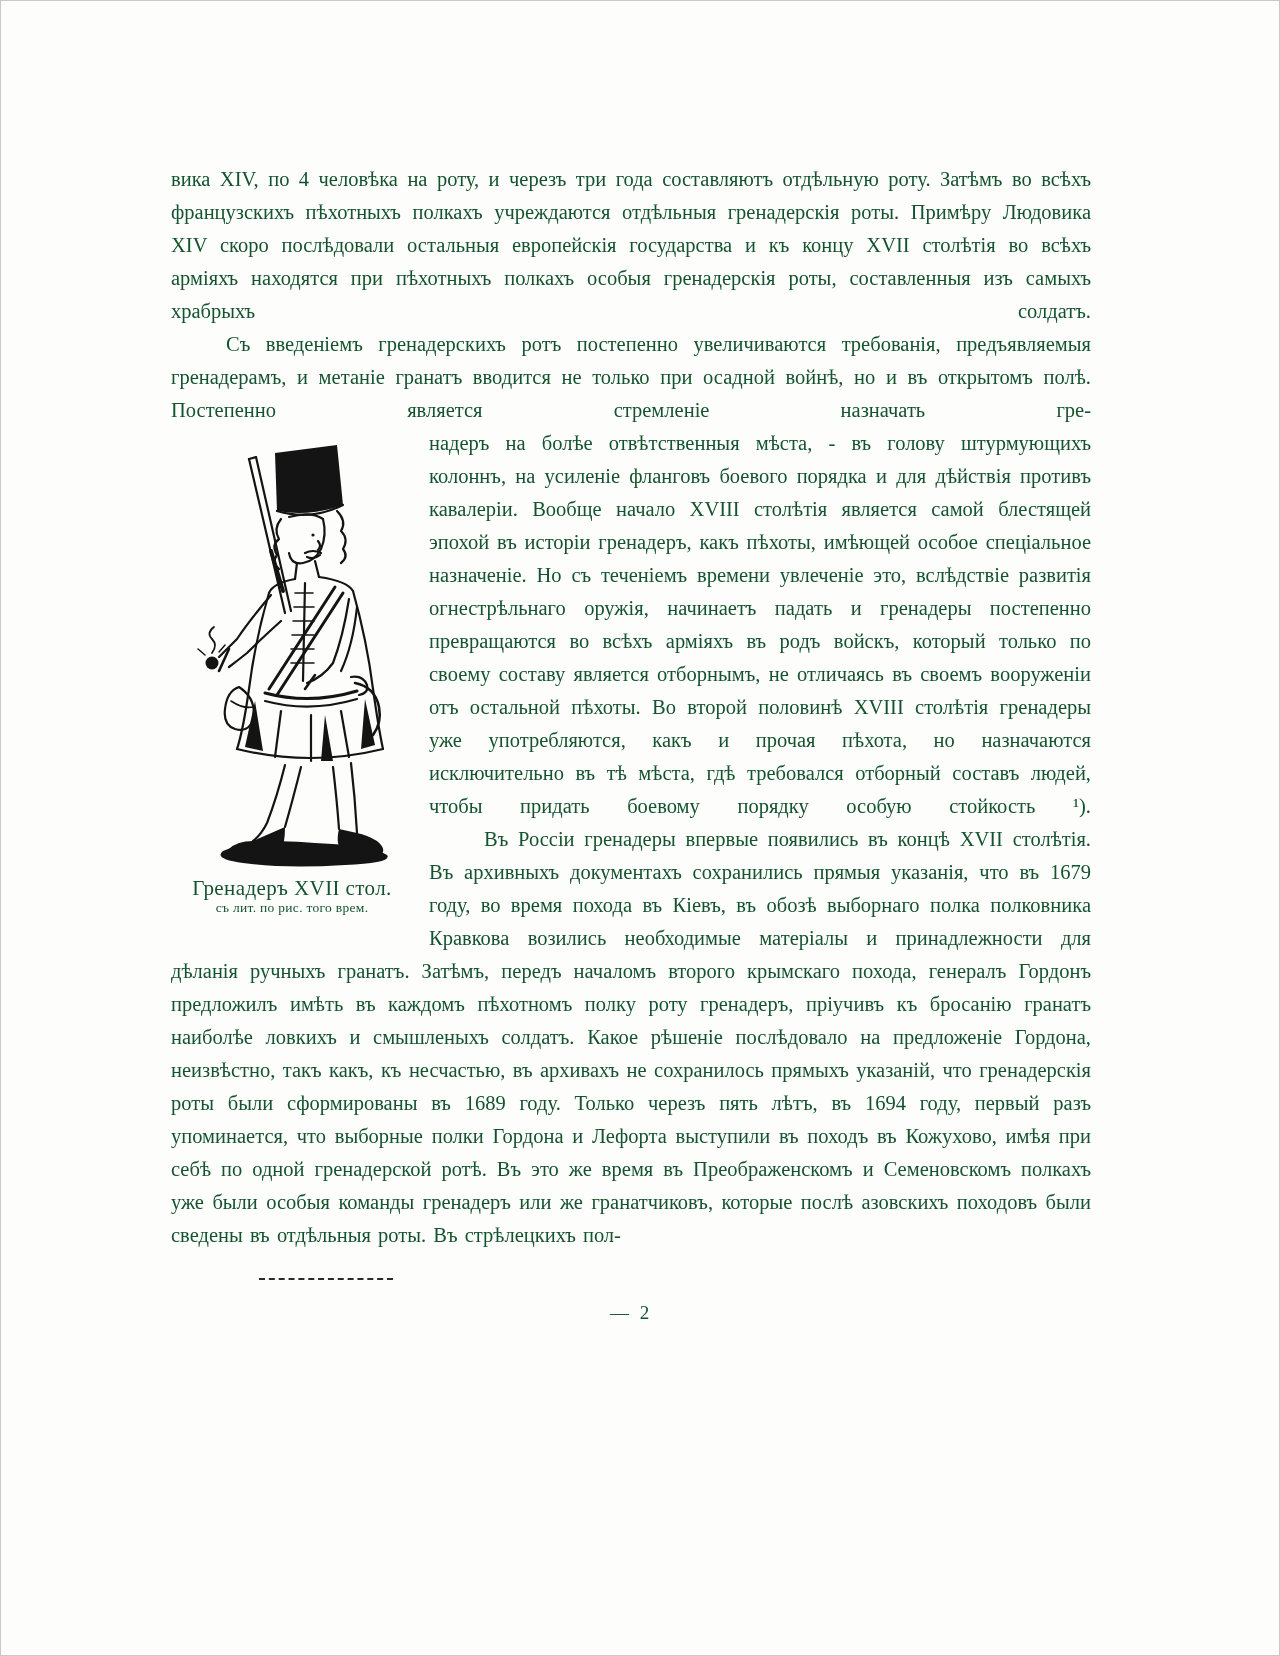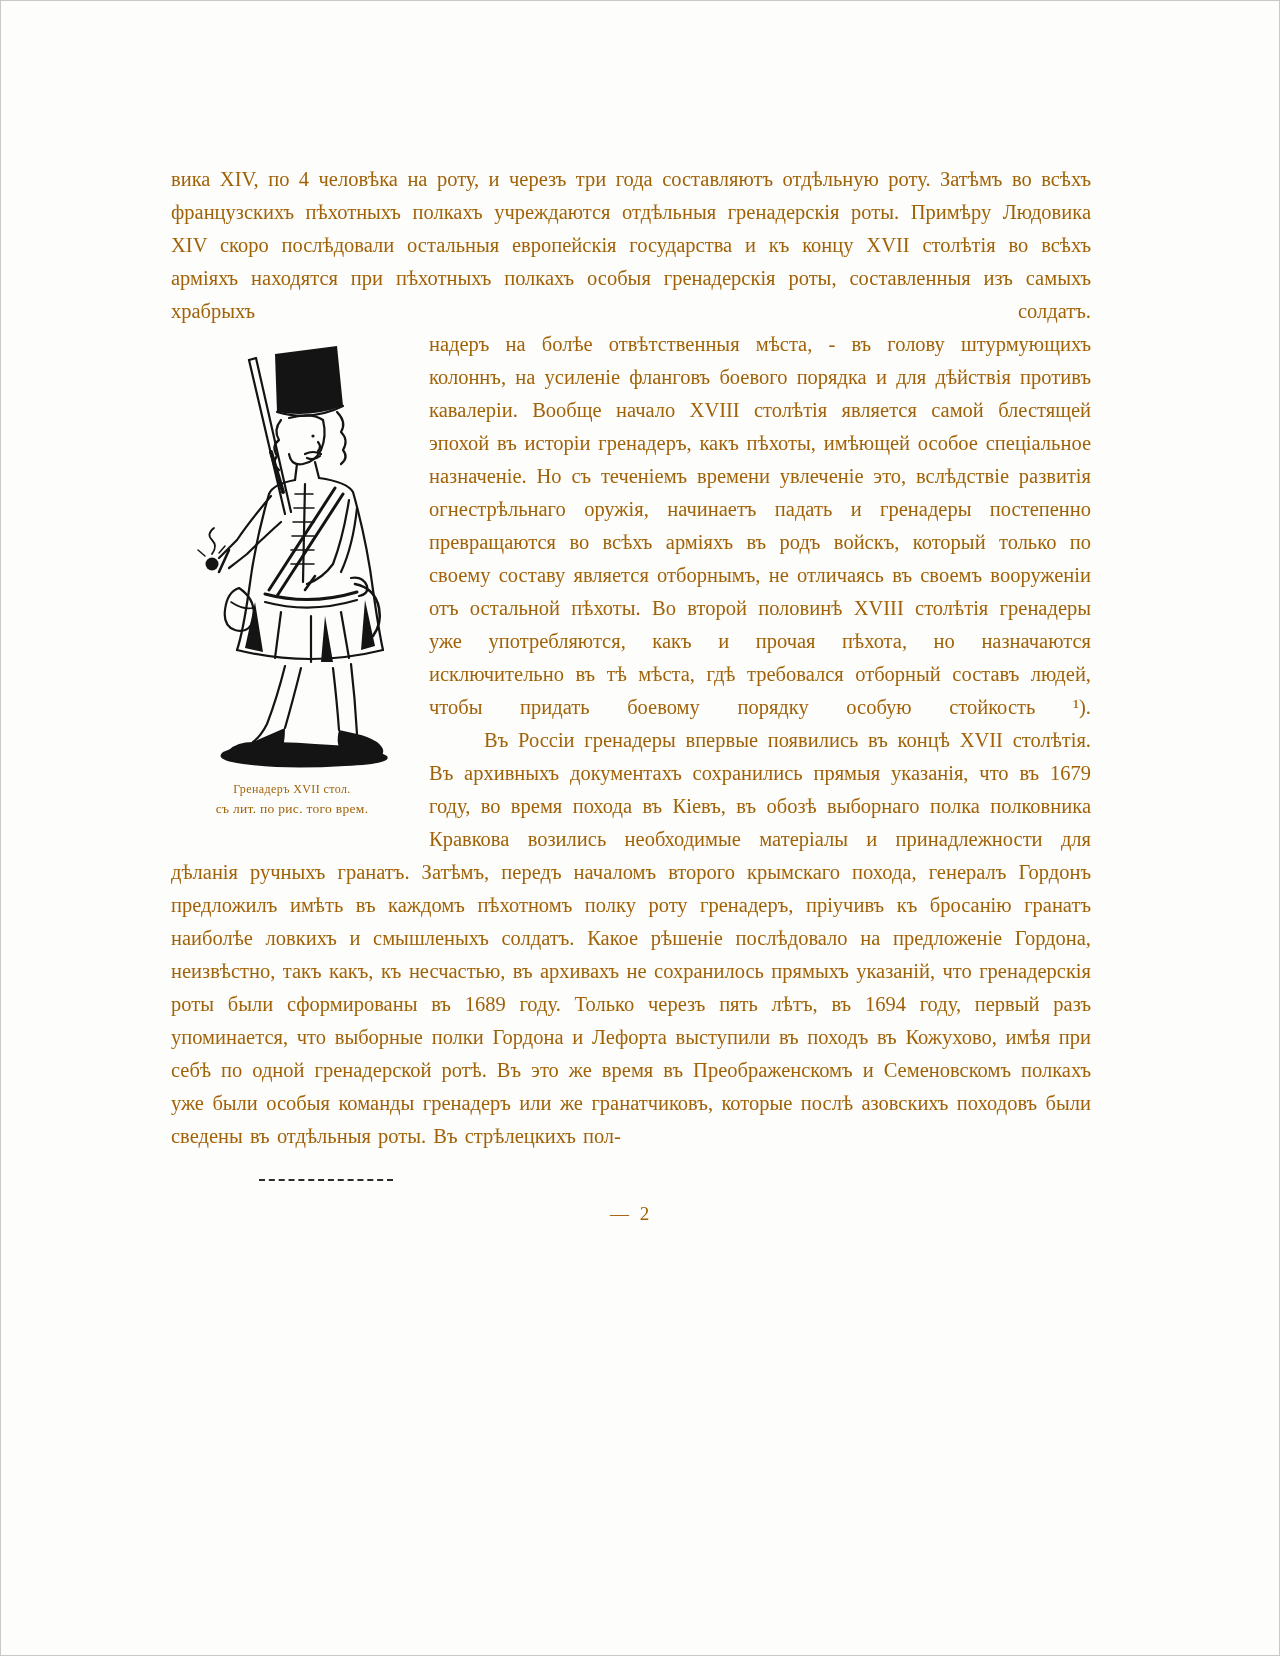--- a/index.html
+++ b/index.html
@@ -10,21 +10,21 @@
   .page {
     position: relative;
     width: 1280px;
     height: 1656px;
     margin: 0 auto;
     background: #fdfdfc;
     border: 1px solid #c9c9c9;
     box-sizing: border-box;
     overflow: hidden;
     font-family: "Liberation Serif", "DejaVu Serif", serif;
-    color: #a16207;
+    color: #14532d;
   }
   .text-block {
     position: absolute;
     left: 170px;
     top: 162px;
     width: 920px;
   }
   p.body-par {
     margin: 0;
     font-size: 20.5px;
@@ -38,21 +38,21 @@
   figure.illustration {
     float: left;
     width: 214px;
     margin: 4px 30px 6px 14px;
     padding: 0;
     text-align: center;
   }
   figure.illustration svg { display: block; margin: 0 auto; }
   figcaption .cap1 {
     margin-top: 8px;
-    font-size: 12px;
+    font-size: 21px;
     line-height: 22px;
     letter-spacing: 0.4px;
   }
   figcaption .cap2 {
     font-size: 13.5px;
     line-height: 18px;
     letter-spacing: 0.3px;
   }
   .clear { clear: both; }
 
@@ -77,20 +77,21 @@
   }
 </style>
 </head>
 <body>
 
 <div class="page">
   <div class="text-block">
 
     <p class="body-par last-justify">вика XIV, по 4 человѣка на роту, и черезъ три года составляютъ отдѣльную роту. Затѣмъ во всѣхъ французскихъ пѣхотныхъ полкахъ учреждаются отдѣльныя гренадерскія роты. Примѣру Людовика XIV скоро послѣдовали остальныя европейскія государства и къ концу XVII столѣтія во всѣхъ арміяхъ находятся при пѣхотныхъ полкахъ особыя гренадерскія роты, составленныя изъ самыхъ храбрыхъ солдатъ.</p>
 
+    <p class="body-par indent last-justify">Съ введеніемъ гренадерскихъ ротъ постепенно увеличиваются требованія, предъявляемыя гренадерамъ, и метаніе гранатъ вводится не только при осадной войнѣ, но и въ открытомъ полѣ. Постепенно является стремленіе назначать гре-</p>
 
     <figure class="illustration">
       <svg width="214" height="438" viewBox="0 0 214 438" fill="none" stroke="#141414" stroke-width="2.2" stroke-linecap="round" stroke-linejoin="round">
 
         <path d="M64,28 L100,182"></path>
         <path d="M71,26 L106,180"></path>
         <path d="M64,28 L71,26"></path>
         <path d="M86,120 L98,160" stroke-width="4"></path>
 
         <path d="M90,22 L152,14 L158,74 Q125,86 92,80 Z" fill="#141414" stroke="none"></path>

